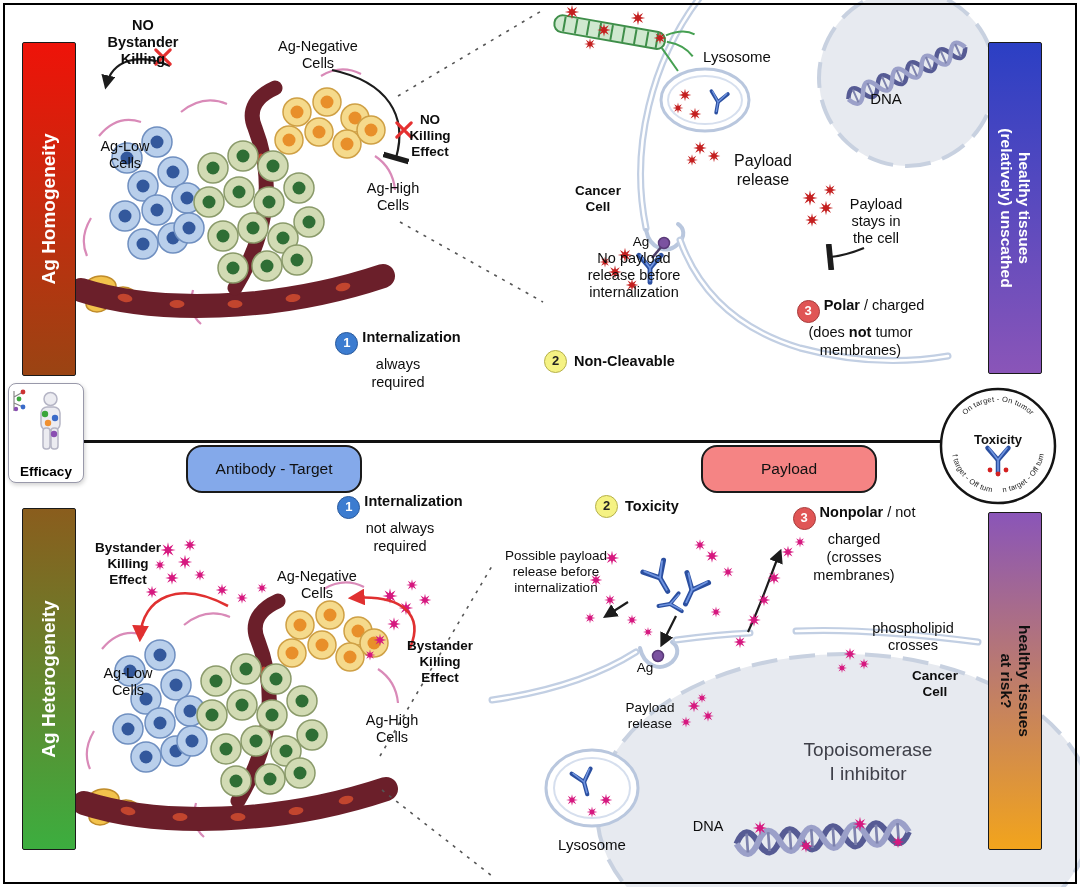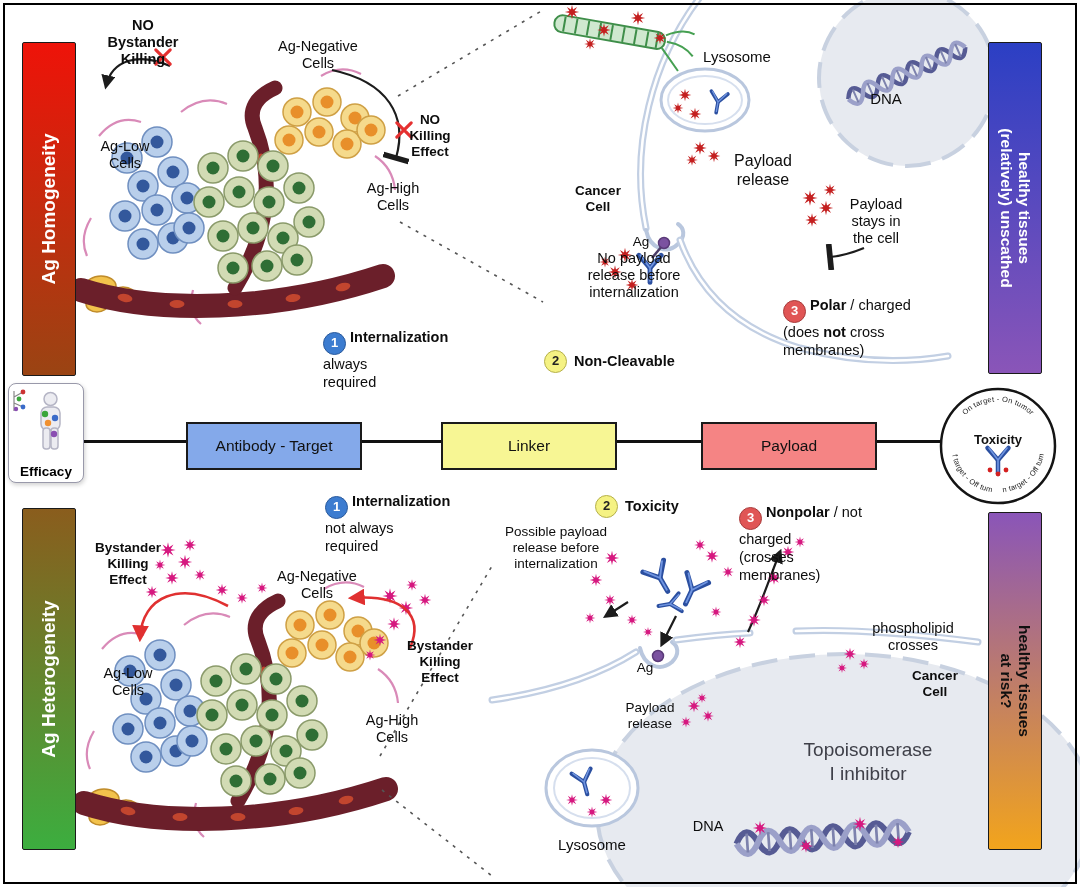--- a/index.html
+++ b/index.html
@@ -15,33 +15,33 @@
   .bar-red{background:linear-gradient(180deg,var(--bar_red_top),var(--bar_red_bottom));}
   .bar-green{background:linear-gradient(180deg,var(--bar_green_top),var(--bar_green_bottom));}
   .bar-blue{background:linear-gradient(180deg,var(--bar_blue_top),var(--bar_blue_bottom));}
   .bar-orange{background:linear-gradient(180deg,var(--bar_orange_top),var(--bar_orange_bottom));}
   .wtxt{color:#fff;font-size:19px;}
   .wtxt2{color:#fff;font-size:15.5px;}
   .ktxt2{color:#101010;font-size:15.5px;}
 
   
   .axis-line{position:absolute;left:84px;top:440px;width:856px;height:3px;background:#111;}
-  .axis-box{position:absolute;top:422px;width:172px;height:44px;border:2px solid #1a1a1a;border-radius:0;display:flex;align-items:center;justify-content:center;font-size:15.5px;color:#111;}
+  .axis-box{position:absolute;top:445px;width:172px;height:44px;border:2px solid #1a1a1a;border-radius:16px;display:flex;align-items:center;justify-content:center;font-size:15.5px;color:#111;}
   .box-antibody{left:186px;background:var(--box_antibody);}
   .box-linker{left:441px;background:var(--box_linker);}
   .box-payload{left:701px;background:var(--box_payload);}
 
   
   .lbl{position:absolute;white-space:pre-line;text-align:center;transform:translateX(-50%);font-size:14.5px;line-height:1.18;color:#0d0d0d;}
   .b{font-weight:bold;}
   .fs13{font-size:13.5px;} .fs15{font-size:15px;} .fs16{font-size:16px;}
   .topo{font-size:19px;color:#3f4049;line-height:1.25;}
 
   
-  .note{position:absolute;white-space:pre-line;font-size:14.5px;line-height:1.25;color:#0d0d0d;}
+  .note{position:absolute;white-space:pre-line;text-align:center;font-size:14.5px;line-height:1.25;color:#0d0d0d;}
   .noteflex{display:flex;align-items:center;gap:7px;white-space:nowrap;}
   .nc{display:inline-flex;width:21px;height:21px;border-radius:50%;align-items:center;justify-content:center;font-weight:bold;font-size:13px;vertical-align:-5px;border:1.5px solid #444;}
   .c1{background:var(--note1);color:#fff;border-color:#2a5a9c;}
   .c2{background:var(--note2);color:#222;border-color:#b5b04a;}
   .c3{background:var(--note3);color:#fff;border-color:#a83c3c;}
 
   
   .eff{position:absolute;left:8px;top:383px;width:76px;height:100px;background:#fff;border:1.5px solid #99a;border-radius:8px;box-shadow:1px 2px 4px rgba(0,0,0,.18);display:flex;flex-direction:column;align-items:center;justify-content:space-between;padding:3px 0;box-sizing:border-box;}
   .eff-label{font-weight:bold;font-size:13.5px;color:#000;}
   .tox{position:absolute;left:936px;top:384px;}
@@ -352,21 +352,20 @@
         <use href="#ab" transform="translate(584,782) rotate(-15) scale(1.4)"></use>
         <use href="#star8" class="sp" transform="translate(606,800) scale(0.7)"></use>
         <use href="#star8" class="sp" transform="translate(572,800) scale(0.65)"></use>
         <use href="#star8" class="sp" transform="translate(592,812) scale(0.6)"></use>
       </g>
     </g>
   </svg>
 
   <div class="axis-line"></div>
   <div class="axis-box box-antibody">Antibody - Target</div>
-  <div class="axis-box box-linker">Linker</div>
   <div class="axis-box box-payload">Payload</div>
 
   <div class="eff">
     <svg width="72" height="70" viewBox="0 0 72 70">
       <g>
         <path d="M 4 4 L 4 24 M 4 10 L 13 5 M 4 16 L 13 20" stroke="#888" stroke-width="1.2" fill="none"></path>
         <circle cx="13" cy="5" r="2.4" fill="#cc3333"></circle>
           <circle cx="9" cy="12" r="2.4" fill="#3aa63a"></circle>
         <circle cx="13" cy="20" r="2.4" fill="#3a6bc9"></circle>
           <circle cx="6" cy="22" r="2.2" fill="#8a4fb2"></circle>
@@ -445,49 +444,49 @@
 the cell</div>
 
   <div class="note" style="left:323px;top:328px;width:150px;"><span class="nc c1">1</span> <span class="b">Internalization</span><span>
 always
 required</span></div>
   <div class="note noteflex" style="left:544px;top:350px;">
       <span class="nc c2">2</span>
       <span class="b">Non-Cleavable</span>
     </div>
   <div class="note" style="left:783px;top:296px;width:155px;"><span class="nc c3">3</span> <span class="b">Polar</span><span> / charged
-(does </span><span class="b">not</span><span> cross
+(does </span><span class="b">not</span><span> tumor
 membranes)</span></div>
 
   <div class="note" style="left:325px;top:492px;width:150px;"><span class="nc c1">1</span> <span class="b">Internalization</span><span>
 not always
 required</span></div>
   <div class="note noteflex" style="left:595px;top:495px;">
       <span class="nc c2">2</span>
       <span class="b">Toxicity</span>
     </div>
-  <div class="note" style="left:739px;top:503px;width:160px;"><span class="nc c3">3</span> <span class="b">Nonpolar</span><span> / not
+  <div class="note" style="left:774px;top:503px;width:160px;"><span class="nc c3">3</span> <span class="b">Nonpolar</span><span> / not
 charged
 (crosses
 membranes)</span></div>
 
   <div class="lbl b fs13" style="left:128px;top:540px;">Bystander
 Killing
 Effect</div>
   <div class="lbl" style="left:317px;top:568px;">Ag-Negative
 Cells</div>
   <div class="lbl b fs13" style="left:440px;top:638px;">Bystander
 Killing
 Effect</div>
   <div class="lbl" style="left:128px;top:665px;">Ag-Low
 Cells</div>
   <div class="lbl" style="left:392px;top:712px;">Ag-High
 Cells</div>
 
-  <div class="lbl fs13" style="left:556px;top:524px;">Possible payload
+  <div class="lbl fs13" style="left:556px;top:548px;">Possible payload
 release before
 internalization</div>
   <div class="lbl fs13" style="left:645px;top:660px;">Ag</div>
   <div class="lbl" style="left:913px;top:620px;">phospholipid
 crosses</div>
   <div class="lbl b fs13" style="left:935px;top:668px;">Cancer
 Cell</div>
   <div class="lbl fs13" style="left:650px;top:700px;">Payload
 release</div>
   <div class="lbl fs15" style="left:592px;top:836px;">Lysosome</div>

